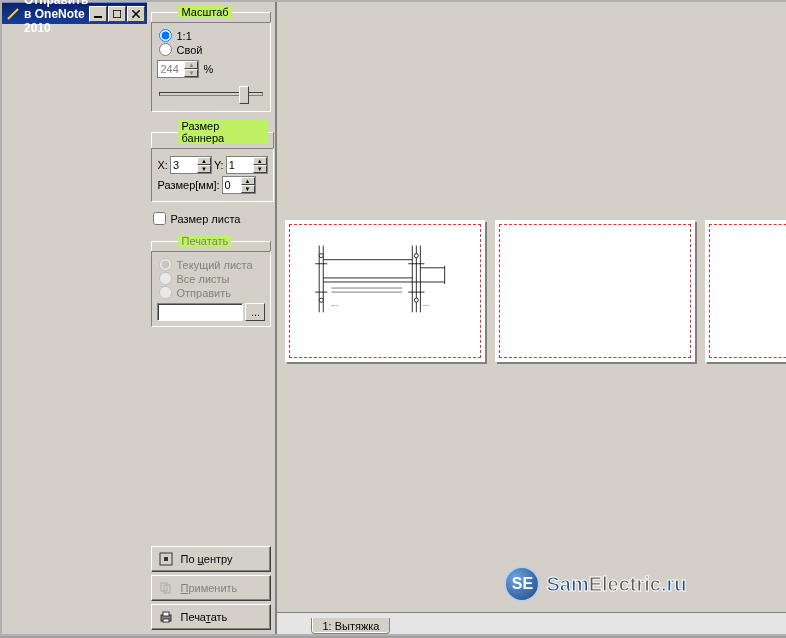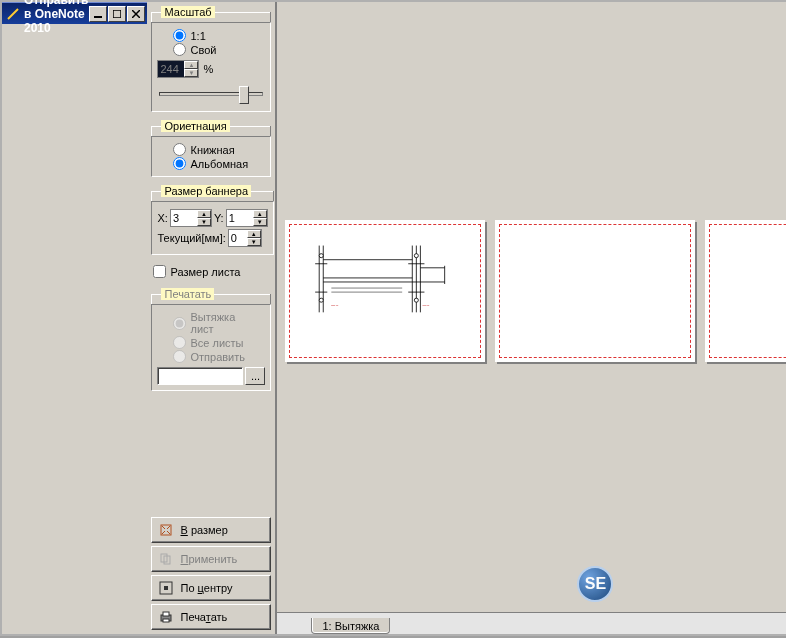--- a/index.html
+++ b/index.html
@@ -74,34 +74,34 @@
     position:absolute;
     left:0;right:0;top:4px;bottom:0;
     border:1px solid #808080;
     border-right-color:#fff;
     border-bottom-color:#fff;
     pointer-events:none;
   }
   fieldset.group legend {
     position:relative;
     z-index:1;
-    background:#fef9c3;
+    background:#bef264;
     padding:0 3px;
-    margin-left:4px;
+    margin-left:21px;
     color:#000;
   }
   fieldset.group.disabled legend { color:#808080; }
-  .radio-row, .check-row { display:flex; align-items:center; margin:1px 16px; gap:4px; }
+  .radio-row, .check-row { display:flex; align-items:center; margin:1px 2px; gap:4px; }
   .radio-row input, .check-row input { margin:0; }
   .spin {
     display:inline-flex; align-items:stretch;
     border:1px solid #808080; background:#fff;
     height:18px;
   }
-  .spin.disabled { background:#0f172a; color:#808080;}
+  .spin.disabled { background:#ffffff; color:#808080;}
   .spin .val { width:26px; padding:0 2px; display:flex; align-items:center; }
   .spin .arrows { display:flex; flex-direction:column; width:14px; }
   .spin .arrows div { flex:1; background:#d4d0c8; border:1px solid #fff; border-right-color:#404040; border-bottom-color:#404040; display:flex; align-items:center; justify-content:center; font-size:6px;}
   .slider {
     margin-top:6px; height:22px; position:relative;
   }
   .slider .track { position:absolute; left:2px; right:2px; top:8px; height:4px; border:1px solid #808080; border-top-color:#404040; border-left-color:#404040; background:#d4d0c8;}
   .slider .thumb { position:absolute; top:2px; width:10px; height:18px; background:#d4d0c8; border:1px solid #fff; border-right-color:#404040; border-bottom-color:#404040;}
   .banner-row { display:flex; align-items:center; gap:2px; margin:2px 0;}
   .banner-row label { white-space:nowrap; }
@@ -266,31 +266,20 @@
             </div>
           </div>
           <span>%</span>
         </div>
         <div class="slider">
           <div class="track"></div>
           <div class="thumb" style="left:82px"></div>
         </div>
       </fieldset>
 
-      <fieldset class="group">
-        <legend>Ориетнация</legend>
-        <div class="radio-row">
-          <input type="radio" style="">
-          <span>Книжная</span>
-        </div>
-        <div class="radio-row">
-          <input type="radio" checked="" style="">
-          <span>Альбомная</span>
-        </div>
-      </fieldset>
 
       <fieldset class="group">
         <legend>Размер баннера</legend>
         <div class="banner-row">
           <label>X:</label>
           <div class="spin">
             <div class="val">3</div>
             <div class="arrows">
                 <div>▲</div>
                 <div>▼</div>
@@ -299,41 +288,41 @@
           <label>Y:</label>
           <div class="spin">
             <div class="val">1</div>
             <div class="arrows">
                 <div>▲</div>
                 <div>▼</div>
               </div>
           </div>
         </div>
         <div class="banner-row">
-          <label>Текущий[мм]:</label>
+          <label>Размер[мм]:</label>
           <div class="spin">
             <div class="val" style="width:18px">0</div>
             <div class="arrows">
                 <div>▲</div>
                 <div>▼</div>
               </div>
           </div>
         </div>
       </fieldset>
 
       <div class="check-row" style="margin:4px 4px 8px 4px">
         <input type="checkbox" style="">
         <span>Размер листа</span>
       </div>
 
       <fieldset class="group disabled">
         <legend class="disabled-text">Печатать</legend>
         <div class="radio-row disabled-text">
           <input type="radio" checked="" disabled="" style="">
-          <span>Вытяжка лист</span>
+          <span>Текущий листа</span>
         </div>
         <div class="radio-row disabled-text">
           <input type="radio" disabled="" style="">
           <span>Все листы</span>
         </div>
         <div class="radio-row disabled-text">
           <input type="radio" disabled="" style="">
           <span>Отправить</span>
         </div>
         <div style="display:flex;gap:2px;margin-top:4px;">
@@ -341,46 +330,34 @@
           <div class="browse-btn">
               <span>...</span>
             </div>
         </div>
       </fieldset>
 
       <div class="btn-list">
         <div class="wbtn">
           <span class="ic">
               <svg width="14" height="14">
-                <rect x="2" y="2" width="10" height="10" fill="none" stroke="#b05020"></rect>
-                <line x1="3" y1="3" x2="6" y2="6" stroke="#b05020"></line>
-                <line x1="11" y1="3" x2="8" y2="6" stroke="#b05020"></line>
-                <line x1="3" y1="11" x2="6" y2="8" stroke="#b05020"></line>
-                <line x1="11" y1="11" x2="8" y2="8" stroke="#b05020"></line>
+                <rect x="1" y="1" width="12" height="12" fill="none" stroke="#333"></rect>
+                <rect x="5" y="5" width="4" height="4" fill="#333"></rect>
               </svg>
             </span>
-          <span class="lb"><u>В</u> размер</span>
+          <span class="lb">По <u>ц</u>ентру</span>
         </div>
         <div class="wbtn disabled">
           <span class="ic">
               <svg width="14" height="14">
                 <rect x="2" y="2" width="6" height="8" fill="none" stroke="#aaa"></rect>
                 <rect x="5" y="4" width="6" height="8" fill="none" stroke="#aaa"></rect>
               </svg>
             </span>
           <span class="lb disabled-text"><u>П</u>рименить</span>
-        </div>
-        <div class="wbtn">
-          <span class="ic">
-              <svg width="14" height="14">
-                <rect x="1" y="1" width="12" height="12" fill="none" stroke="#333"></rect>
-                <rect x="5" y="5" width="4" height="4" fill="#333"></rect>
-              </svg>
-            </span>
-          <span class="lb">По <u>ц</u>ентру</span>
         </div>
         <div class="wbtn">
           <span class="ic">
               <svg width="14" height="14">
                 <rect x="2" y="5" width="10" height="6" fill="#888" stroke="#333"></rect>
                 <rect x="4" y="2" width="6" height="4" fill="#fff" stroke="#333"></rect>
                 <rect x="4" y="9" width="6" height="3" fill="#fff" stroke="#333"></rect>
               </svg>
             </span>
           <span class="lb">Печа<u>т</u>ать</span>
@@ -443,16 +420,19 @@
       </div>
 
       <div class="tab-strip">
         <div class="tab">
           <span>1: Вытяжка</span>
         </div>
       </div>
 
       <div class="watermark">
         <div class="se">SE</div>
+        <div class="txt">
+          <span class="part1">Sam</span><span class="part2">Electric</span><span class="part3">.ru</span>
+        </div>
       </div>
     </div>
   </div>
 </div>
 
 </body></html>

